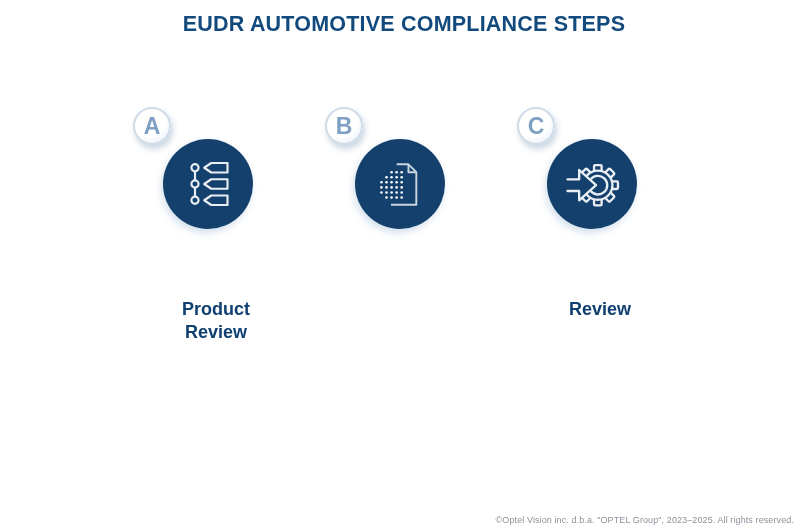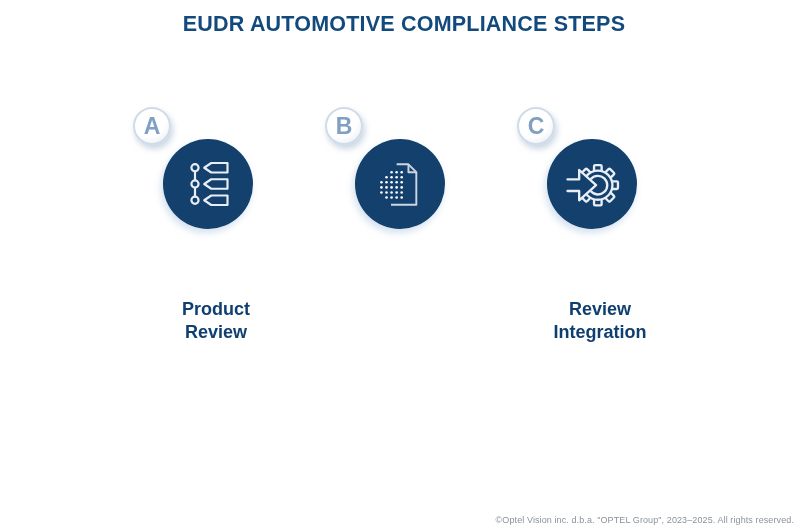--- a/index.html
+++ b/index.html
@@ -125,19 +125,18 @@
             <rect x="25.75" y="7.75" width="6.5" height="6.5" rx="1" transform="rotate(315 29 25)"></rect>
           </g>
           <circle cx="29" cy="25" r="12.5"></circle>
           <path d="M3 20 H13 V12 L27.5 25 L13 38 V30 H3" stroke-linecap="round"></path>
           <path d="M22.9 19.9 A8 8 0 1 1 22.9 30.1" fill="none"></path>
         </g>
       </svg>
     </div>
     <div class="label">
       <span>Review</span><br>
-      <span>Integration</span>
     </div>
   </section>
 
   <footer class="copyright">©Optel Vision inc. d.b.a. "OPTEL Group", 2023–2025. All rights reserved.</footer>
 
 </div>
 
 </body></html>

